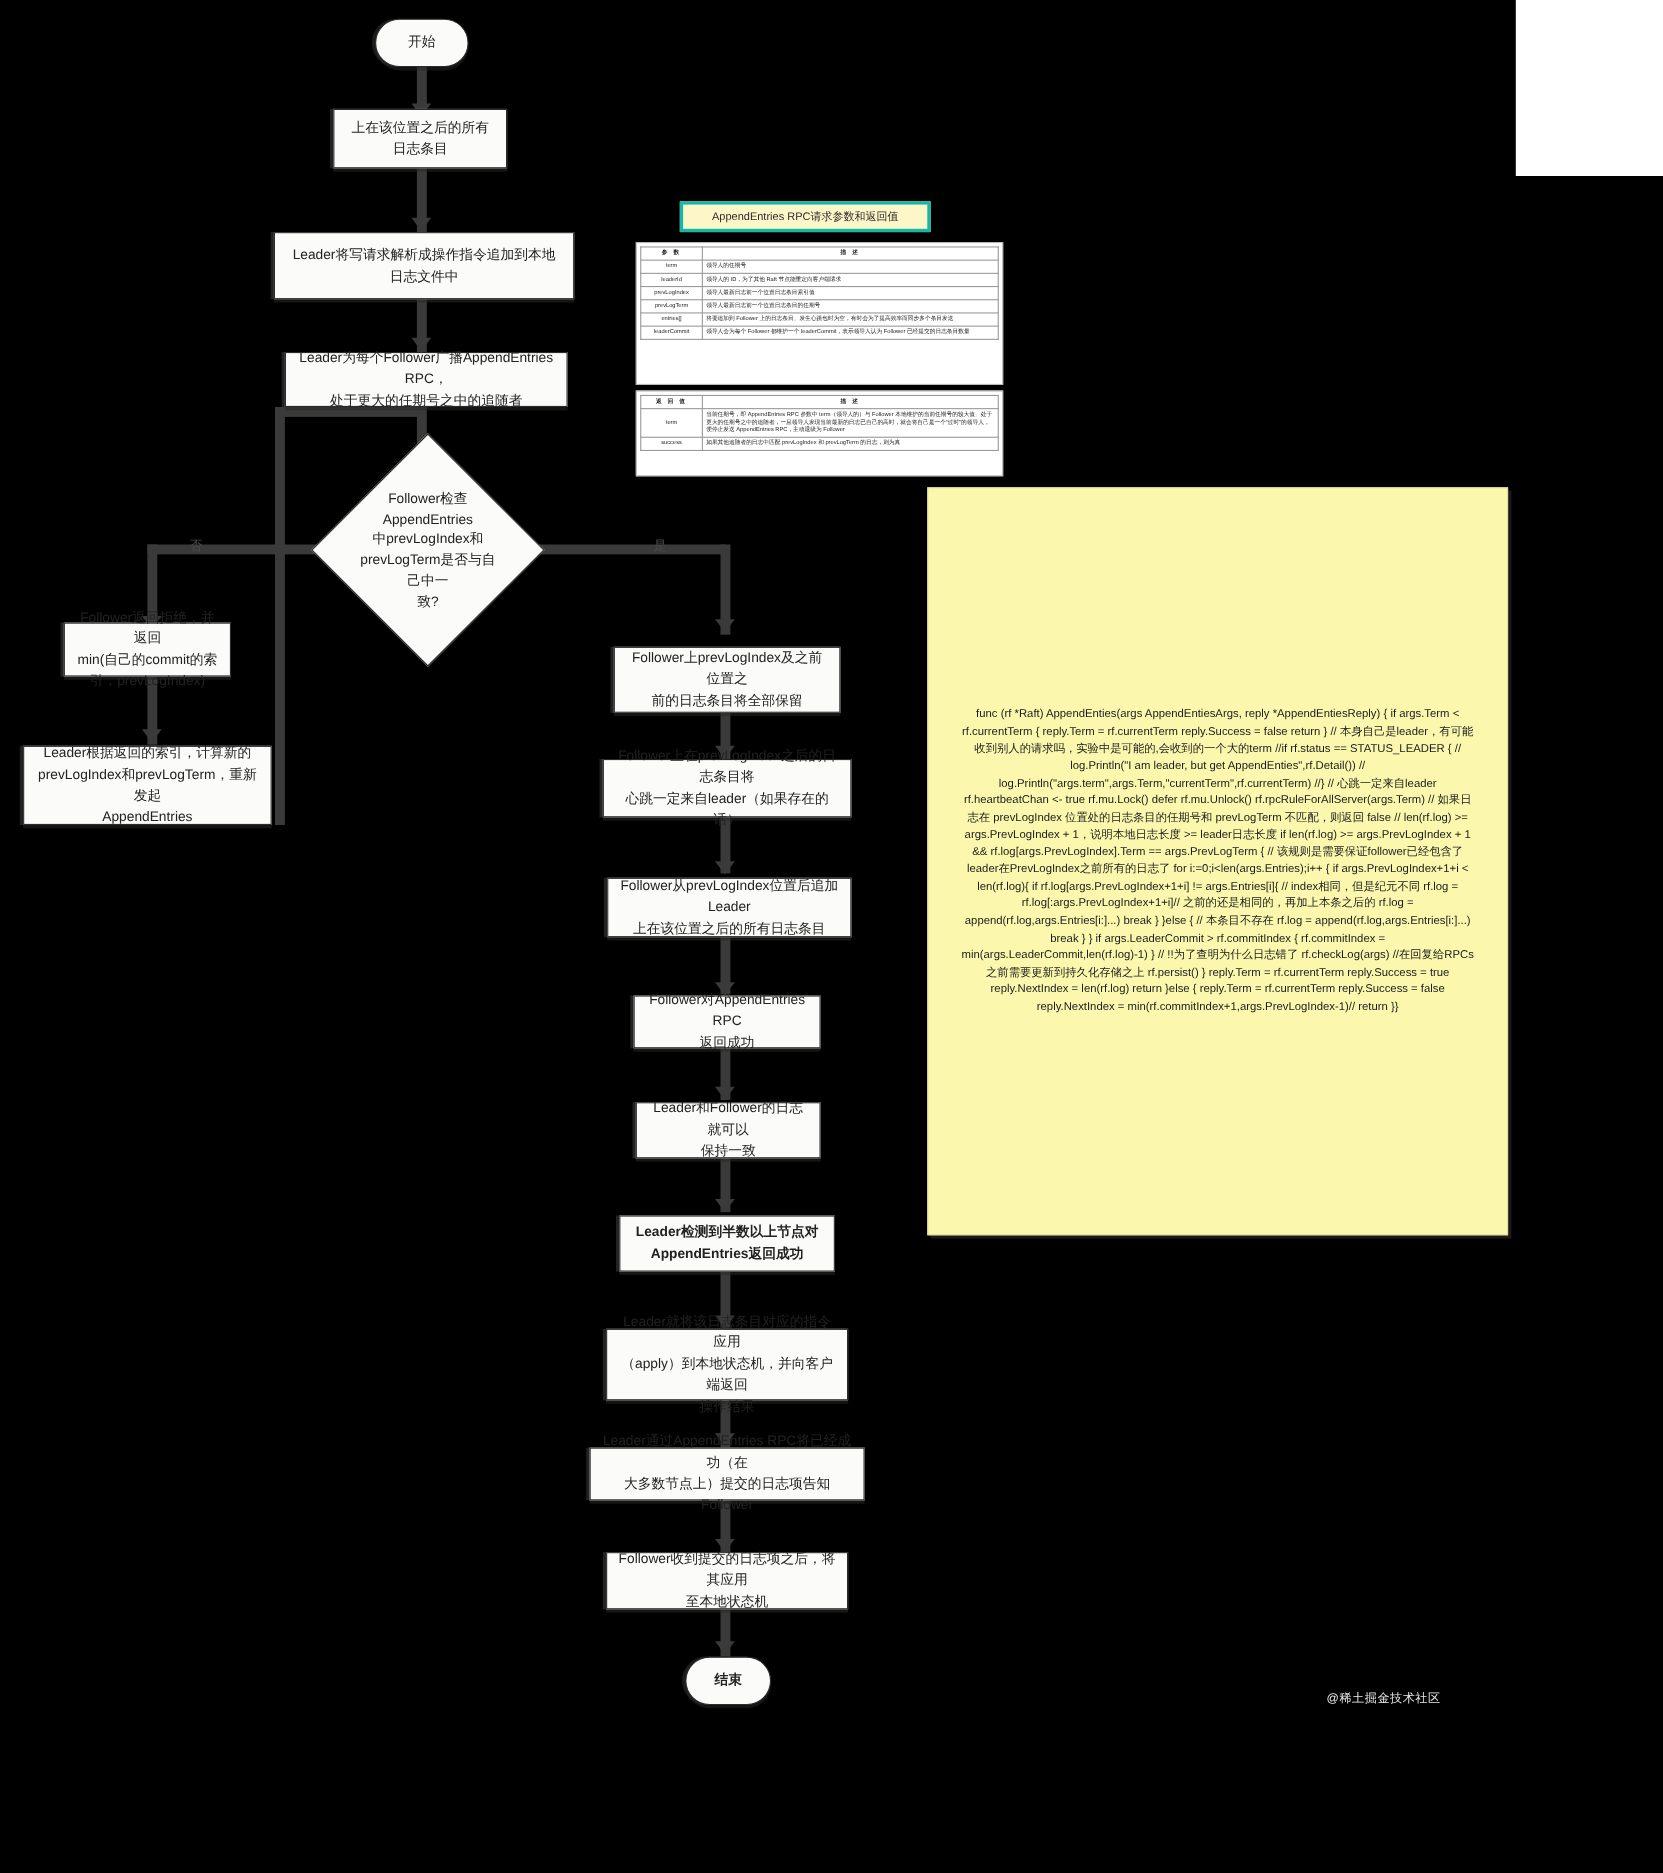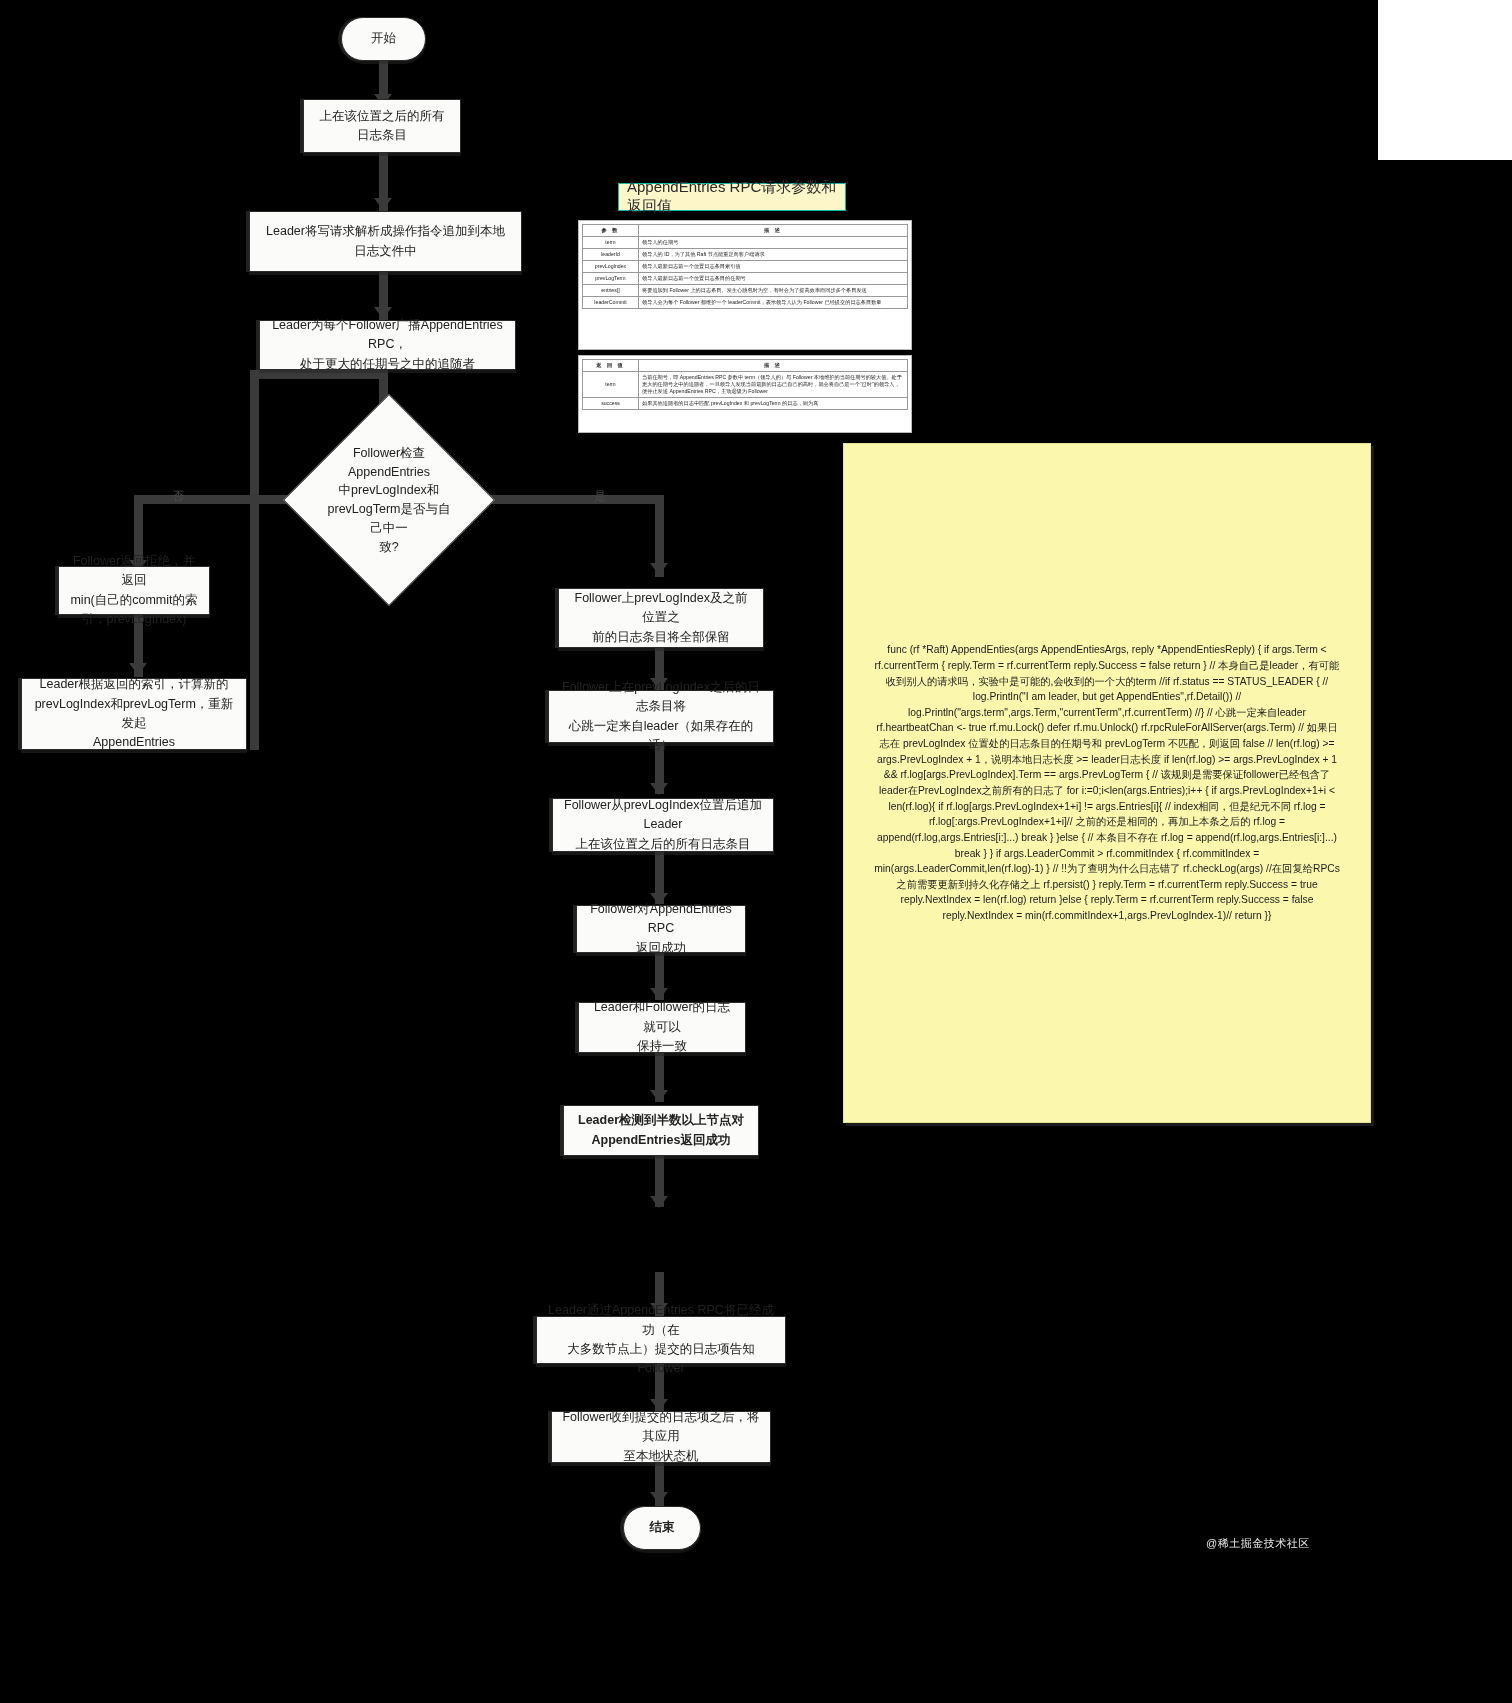--- a/index.html
+++ b/index.html
@@ -62,23 +62,23 @@
     position:absolute;
     color:#4a4a4a;
     font-size:12px;
     background:transparent;
   }
 
   
   .rpc-title {
     position:absolute;
     background:#fdf6c9;
-    border:1px solid #14b8a6;
+    border:3px solid #14b8a6;
     color:#2b2b2b;
-    font-size:15px;
+    font-size:10px;
     display:flex; align-items:center; justify-content:center;
     padding:4px 8px;
   }
   .rpc-table-wrap {
     position:absolute;
     background:#ffffff;
     border:1px solid #b9b9b9;
     padding:3px;
   }
   table.rpc {
@@ -220,20 +220,23 @@
 
   <div class="node" style="left:576px;top:905px;width:170px;height:48px;">Follower对AppendEntries RPC
 返回成功</div>
 
   <div class="node" style="left:578px;top:1002px;width:168px;height:51px;">Leader和Follower的日志就可以
 保持一致</div>
 
   <div class="node" style="left:563px;top:1105px;width:196px;height:51px;font-weight:bold;">Leader检测到半数以上节点对
 AppendEntries返回成功</div>
 
+  <div class="node" style="left:551px;top:1208px;width:220px;height:65px;">Leader就将该日志条目对应的指令应用
+（apply）到本地状态机，并向客户端返回
+操作结果</div>
 
   <div class="node" style="left:536px;top:1316px;width:250px;height:48px;">Leader通过AppendEntries RPC将已经成功（在
 大多数节点上）提交的日志项告知Follower</div>
 
   <div class="node" style="left:551px;top:1411px;width:220px;height:52px;">Follower收到提交的日志项之后，将其应用
 至本地状态机</div>
 
   <div class="node terminal" style="left:623px;top:1506px;width:78px;height:44px;font-weight:bold;">结束</div>
 
   <div class="rpc-title" style="left:618px;top:183px;width:228px;height:28px;">AppendEntries RPC请求参数和返回值</div>

